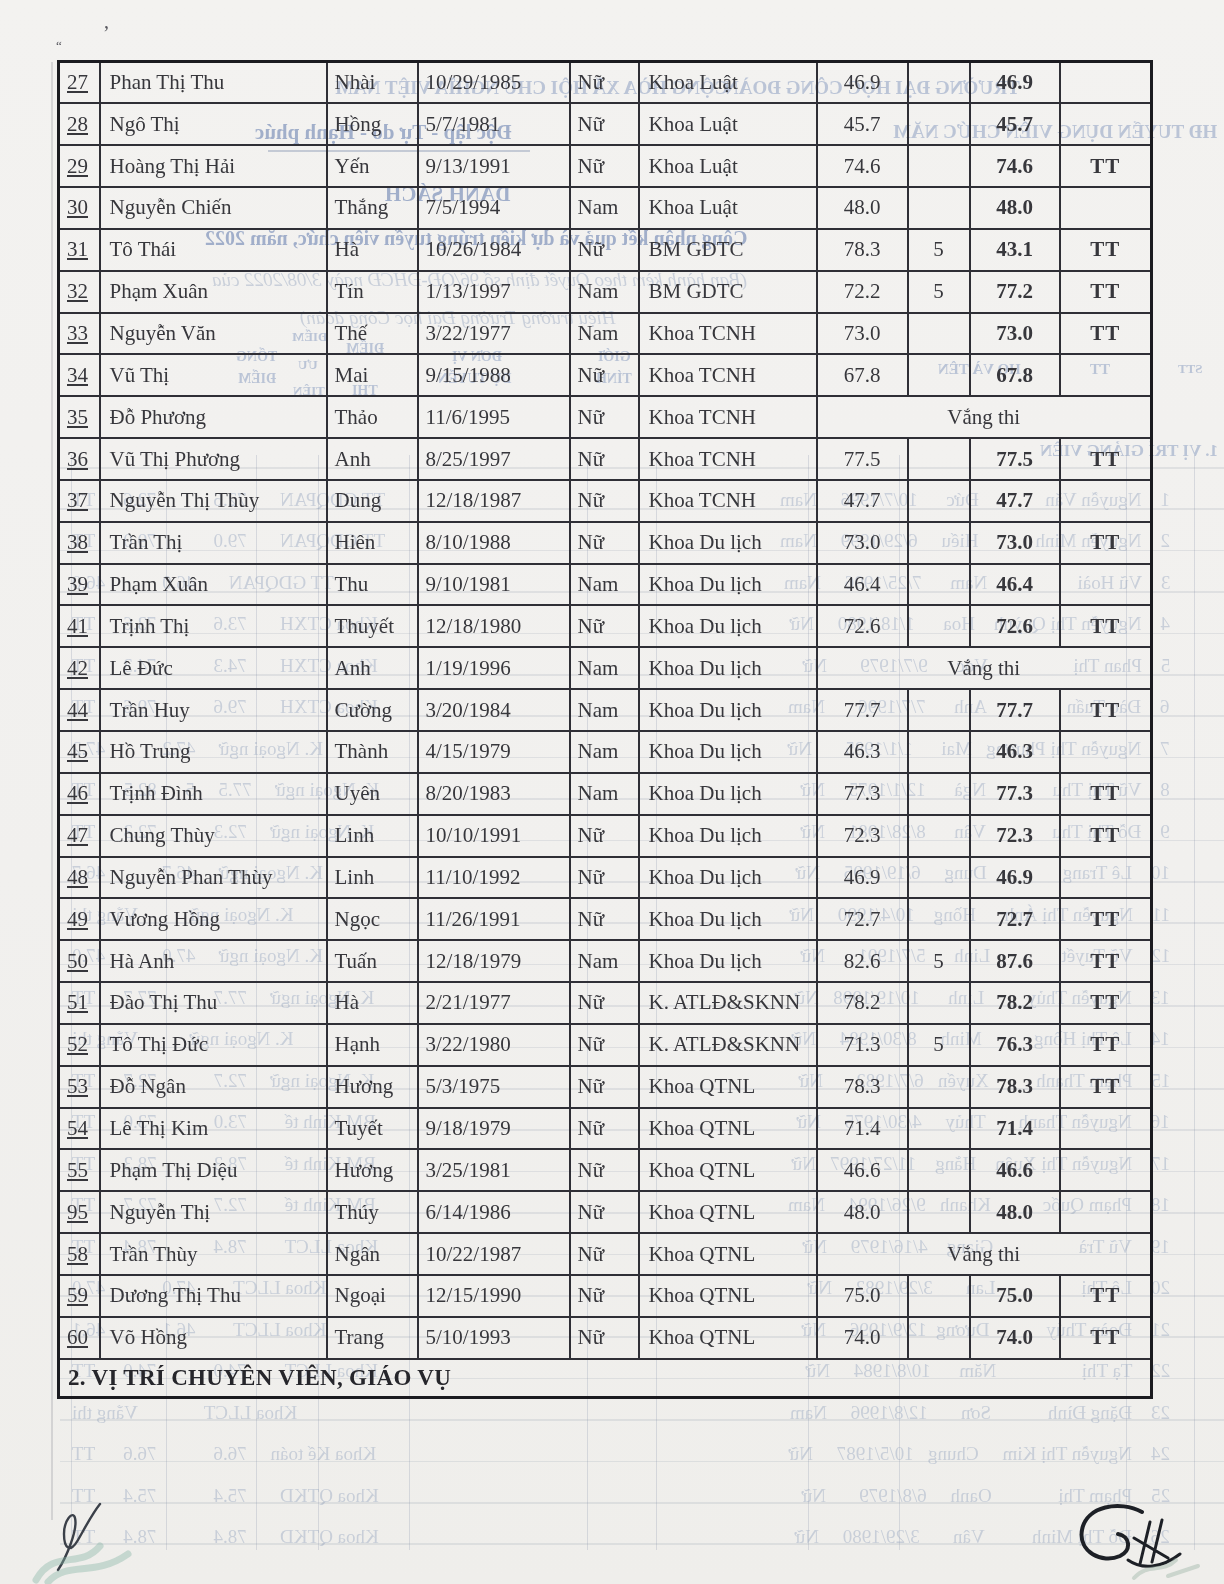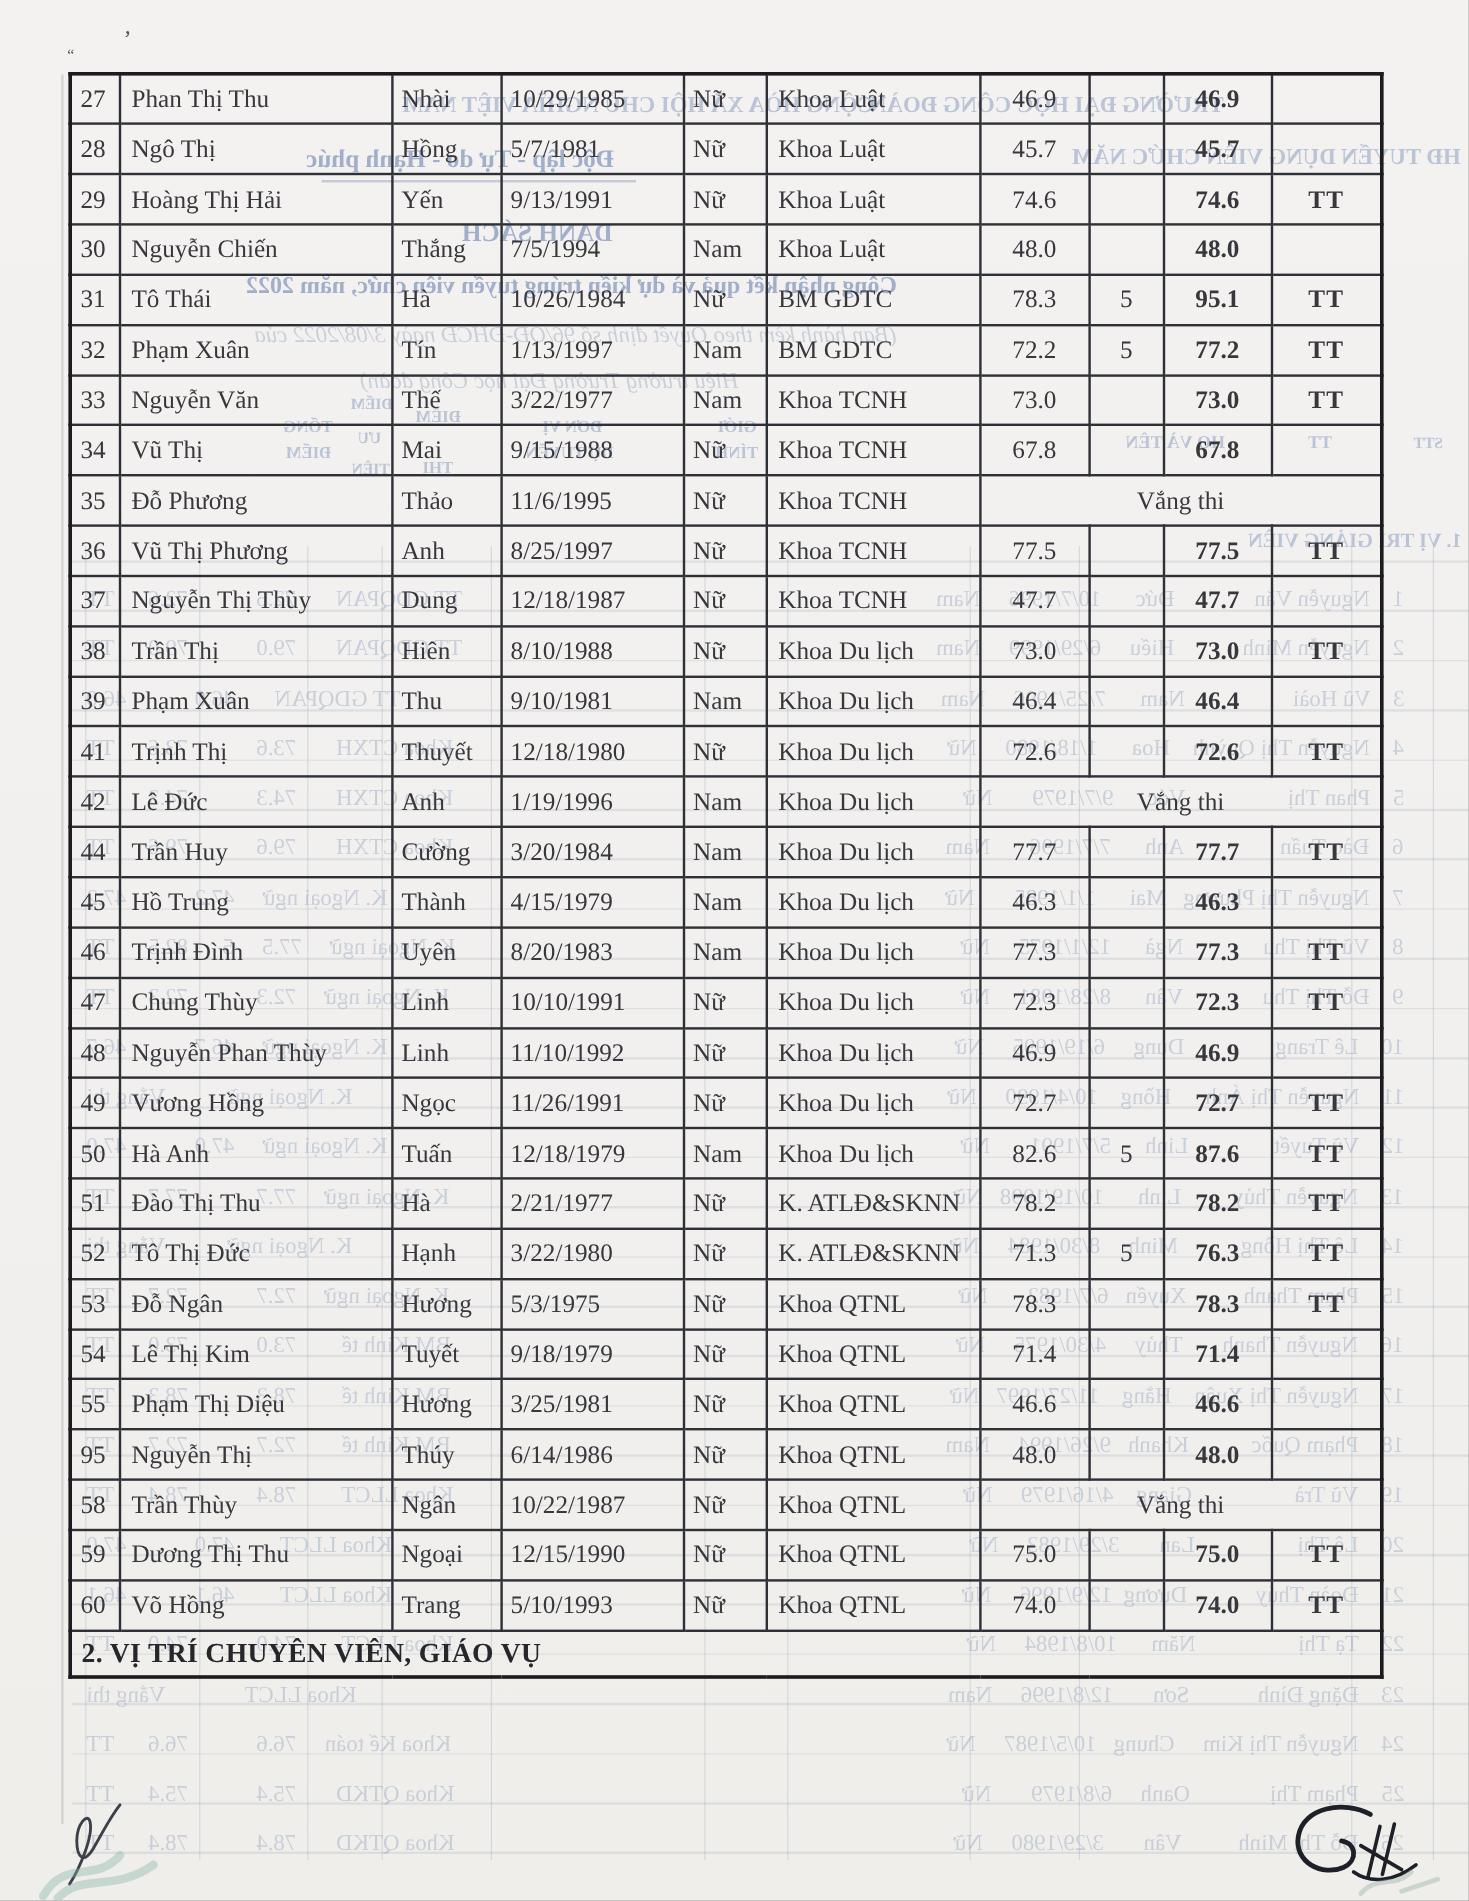--- a/index.html
+++ b/index.html
@@ -26,21 +26,21 @@
     border-collapse:collapse;table-layout:fixed;
     border:3px solid #1b1b20;
   }
   table.results td{
     border:2px solid #2f2f36;
     font-size:21px;color:#37373c;
     overflow:hidden;white-space:nowrap;vertical-align:middle;
     background:transparent;
   }
   tr.data-row{height:41.85px;}
-  td.c-stt{padding-left:7px;}
+  td.c-stt{padding-left:7px;text-decoration:underline;}
   td.c-ho{padding-left:9px;}
   td.c-ten{padding-left:7px;}
   td.c-ns{padding-left:7px;}
   td.c-gt{padding-left:7px;}
   td.c-dv{padding-left:9px;font-size:20.5px;}
   td.num{text-align:center;}
   td.bold{font-weight:bold;color:#1e1e22;}
   td.c-tt{text-align:center;font-weight:bold;color:#1e1e22;letter-spacing:1px;}
   td.absent{text-align:center;font-size:21px;}
   tr.section-row{height:39px;}
@@ -241,21 +241,21 @@
         </tr>
         <tr class="data-row">
           <td class="c-stt">31</td>
           <td class="c-ho">Tô Thái</td>
           <td class="c-ten">Hà</td>
           <td class="c-ns">10/26/1984</td>
           <td class="c-gt">Nữ</td>
           <td class="c-dv">BM GDTC</td>
           <td class="num">78.3</td>
           <td class="num">5</td>
-          <td class="num bold">95.1</td>
+          <td class="num bold">43.1</td>
           <td class="c-tt">TT</td>
         </tr>
         <tr class="data-row">
           <td class="c-stt">32</td>
           <td class="c-ho">Phạm Xuân</td>
           <td class="c-ten">Tín</td>
           <td class="c-ns">1/13/1997</td>
           <td class="c-gt">Nam</td>
           <td class="c-dv">BM GDTC</td>
           <td class="num">72.2</td>

